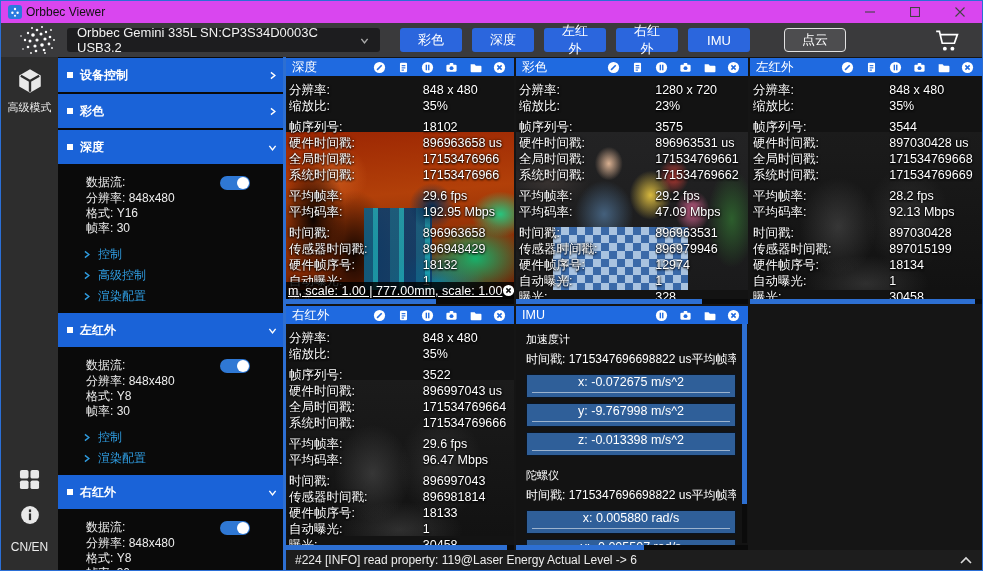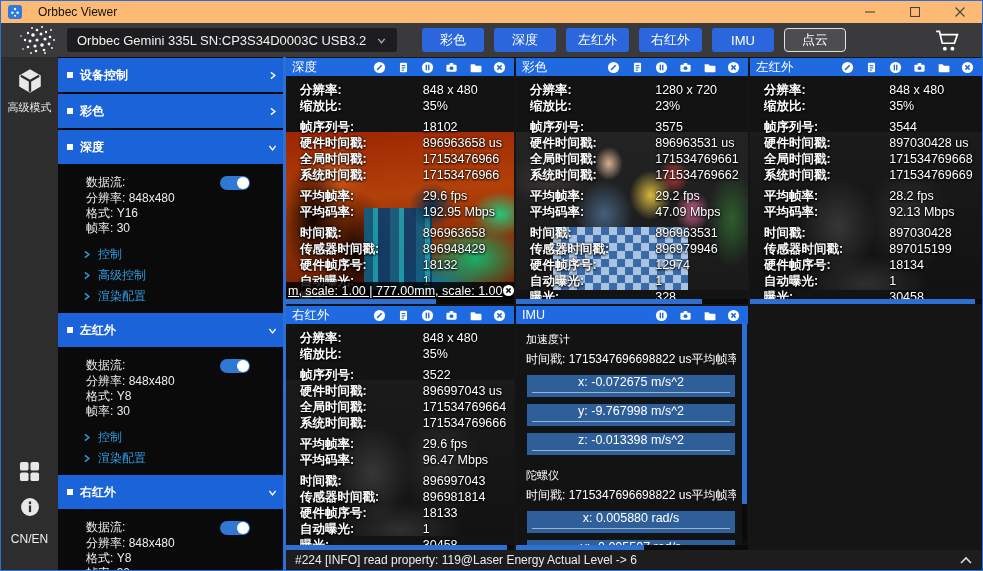--- a/index.html
+++ b/index.html
@@ -1,43 +1,43 @@
 <!DOCTYPE html>
 <html><head>
 <meta charset="utf-8">
 <style>
   html,body{margin:0;padding:0;background:#555;}
   *{box-sizing:border-box;}
   .window{width:983px;height:571px;position:relative;background:#101010;
     border:1px solid #2b6fd6;font-family:"Liberation Sans",sans-serif;overflow:hidden;
     display:flex;flex-direction:column;}
   
-  .titlebar{height:22px;background:#fdba74;display:flex;align-items:center;padding-left:7px;gap:16px;flex:none;}
+  .titlebar{height:22px;background:#d946ef;display:flex;align-items:center;padding-left:7px;gap:4px;flex:none;}
   .tb-title{font-size:12px;color:#111;}
   .tb-controls{margin-left:auto;display:flex;height:100%;}
   .tb-btn{width:45px;height:100%;display:flex;align-items:center;justify-content:center;}
   
   .toolbar{height:34px;background:#3a3a3c;display:flex;align-items:center;gap:10px;padding:0 16px;flex:none;}
   .device-select{background:#1d1d1f;height:24px;border-radius:3px;display:flex;align-items:center;
     padding:0 10px;color:#f2f2f2;font-size:13px;gap:10px;}
   .grow{flex:1;}
   .sbtn{min-width:62px;height:24px;border-radius:3px;background:#2b66dd;color:#fff;font-size:13px;
     display:flex;align-items:center;justify-content:center;padding:0 12px;border:none;cursor:pointer;}
-  .sbtn.pc{background:#4d4d4f;border:1.5px solid #e2e2e2;border-radius:4px;}
+  .sbtn.pc{background:#4d4d4f;border:1.5px solid #e2e2e2;border-radius:4px;margin-left:24px;}
   .cart{margin-left:78px;margin-right:6px;}
   
   .appbody{flex:1;display:flex;min-height:0;}
   .sidebar{width:57px;background:#2d2d2d;display:flex;flex-direction:column;align-items:stretch;flex:none;}
   .side-item{width:100%;padding:10px 0 9px;display:flex;flex-direction:column;align-items:center;gap:5px;
     color:#ececec;font-size:11px;position:relative;cursor:pointer;}
   .side-item.first{margin-top:20px;}
   .side-item.active{background:#1d1d1d;}
   .side-item.active::after{content:'';position:absolute;right:0;top:34px;border:5px solid transparent;border-right-color:#8a8a8a;}
   .side-bottom{margin-top:auto;display:flex;flex-direction:column;align-items:center;gap:15px;
-    padding-bottom:24px;color:#ececec;font-size:12px;}
+    padding-bottom:16px;color:#ececec;font-size:12px;}
   
   .controls{width:228px;background:#0a0a0a;flex:none;display:flex;flex-direction:column;gap:2px;
     padding-top:1px;overflow:hidden;position:relative;}
   .controls .vtrack{position:absolute;right:0;top:0;bottom:0;width:3px;background:#2d6fd2;}
   .sec-h{height:34px;background:#1a63d8;display:flex;align-items:center;flex:none;cursor:pointer;font-weight:bold;}
   .sec-h .sq{width:6px;height:6px;background:#fff;margin:0 7px 0 9px;flex:none;}
   .sec-h .lbl{color:#fff;font-size:12px;flex:1;}
   .sec-h .chev{margin-right:8px;color:#fff;display:flex;}
   .sec-body{padding:3px 16px 4px;color:#ececec;}
   .crow{height:15px;font-size:12px;display:flex;align-items:center;margin-left:12px;}
@@ -54,21 +54,21 @@
   .phead{height:18px;background:#1f6ae0;display:flex;align-items:center;flex:none;padding:0 6px;}
   .phead .pt{color:#fff;font-size:12.5px;flex:1;}
   .picons{display:flex;gap:11px;align-items:center;margin-right:2px;}
   .pi{cursor:pointer;display:block;}
   .pbody{position:relative;flex:1;overflow:hidden;}
   .frame{position:absolute;left:0;right:0;top:56px;bottom:14px;overflow:hidden;}
   .stats{position:relative;z-index:2;padding-top:6px;}
   .srow{display:flex;height:16px;align-items:center;font-size:12.5px;color:#fff;
     text-shadow:0 1px 2px #000,0 0 3px #000;overflow:hidden;white-space:nowrap;}
   .srow.gap{margin-top:5px;}
-  .srow .sl{width:60%;padding-left:14px;flex:none;font-weight:bold;}
+  .srow .sl{width:60%;padding-left:3px;flex:none;}
   .srow .sv{flex:1;overflow:hidden;}
   .overlay{position:absolute;left:0;right:0;bottom:5px;height:17px;background:rgba(0,0,0,.82);
     display:flex;align-items:center;padding:0 3px 0 2px;color:#fff;font-size:12.5px;z-index:3;white-space:nowrap;overflow:hidden;text-decoration:underline;}
   .overlay .ovx{margin-left:auto;flex:none;cursor:pointer;}
   .hs{position:absolute;left:0;right:0;bottom:0;height:5px;background:#0a0a0a;z-index:4;}
   .hs i{display:block;height:100%;background:#2d6fd2;}
   .vs{position:absolute;right:1px;top:0;bottom:7px;width:5px;background:#0b0b0b;z-index:4;}
   .vs i{display:block;width:100%;height:82%;background:#2d6fd2;}
   
   .img-depth{background:

